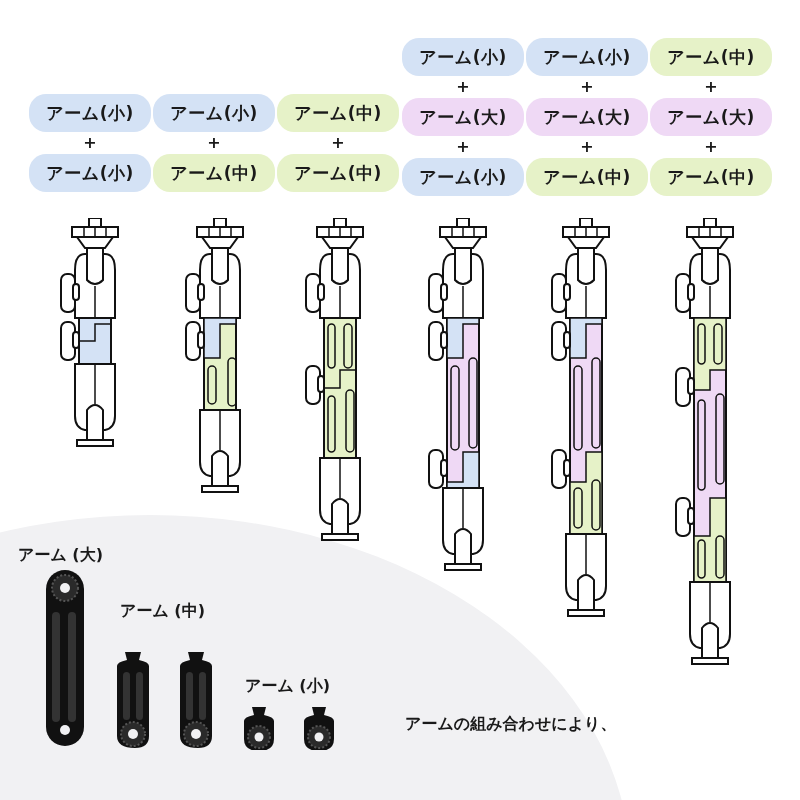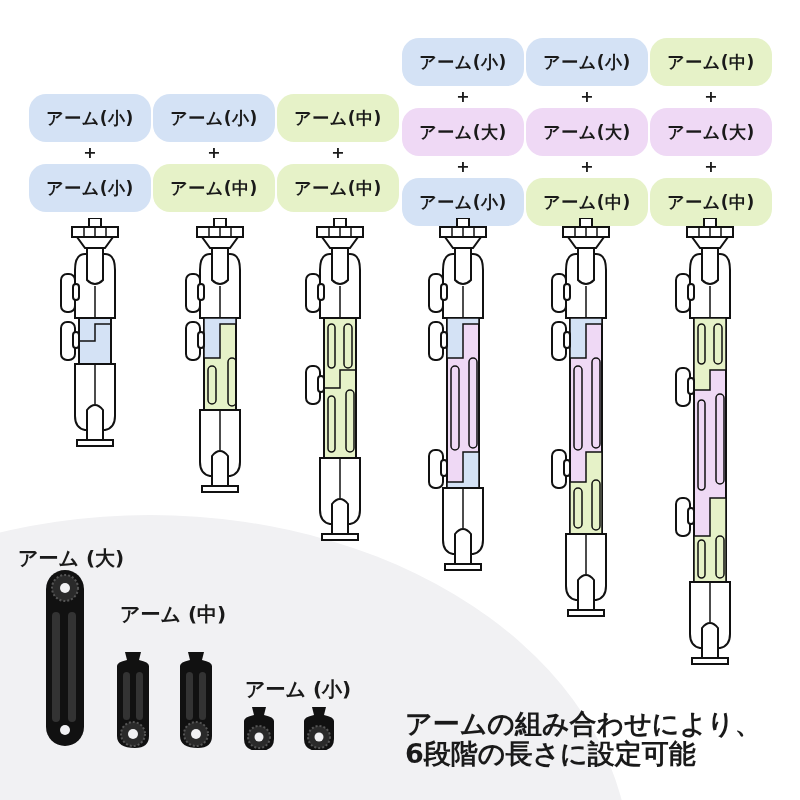--- a/index.html
+++ b/index.html
@@ -1,23 +1,23 @@
 <!DOCTYPE html>
 <html><head>
 <meta charset="utf-8">
 <style>
   html,body{margin:0;padding:0;background:#fff;}
   body{width:800px;height:800px;position:relative;overflow:hidden;font-family:"DejaVu Sans","Liberation Sans",sans-serif;color:#1a1a1a;}
   .bg-circle{position:absolute;left:-330px;top:515px;width:960px;height:700px;border-radius:50%;background:#f1f1f3;}
   .col{position:absolute;width:122px;display:flex;flex-direction:column;align-items:center;}
-  .pill{width:122px;height:48px;border-radius:17px;display:flex;align-items:center;justify-content:center;font-weight:bold;font-size:17px;letter-spacing:0.5px;}
+  .pill{width:122px;height:38px;border-radius:17px;display:flex;align-items:center;justify-content:center;font-weight:bold;font-size:17px;letter-spacing:0.5px;}
   .plus{height:22px;line-height:22px;font-weight:bold;font-size:16px;}
   .diag{position:absolute;}
-  .label{position:absolute;font-weight:bold;font-size:20px;}
-  .caption{position:absolute;left:405px;top:709px;font-weight:bold;font-size:27px;line-height:30px;}
+  .label{position:absolute;font-weight:bold;font-size:16px;}
+  .caption{position:absolute;left:405px;top:709px;font-weight:bold;font-size:16px;line-height:30px;}
   svg .ol{fill:#fff;stroke:#111;stroke-width:2;}
   svg .ln{stroke:#111;stroke-width:1.5;fill:none;}
 </style>
 </head>
 <body>
 
 <div class="bg-circle"></div>
 
 <div class="col" style="left:29px;top:94px;">
   <div class="pill" style="background:#d4e2f5">アーム(小)</div>
@@ -208,14 +208,13 @@
   </g>
   <g transform="translate(262,137)">
     <path d="M10 0 L24 0 L22 8 Q32 10 32 14 L32 32 Q32 44 17 44 Q2 44 2 32 L2 14 Q2 10 12 8 Z" fill="#111"></path>
     <circle cx="17" cy="30" r="11" fill="#2a2a2a" stroke="#555" stroke-width="2" stroke-dasharray="2 2"></circle>
     <circle cx="17" cy="30" r="4.5" fill="#f1f1f3"></circle>
   </g>
 </svg>
 
 <div class="caption">
   <div>アームの組み合わせにより、</div>
-  <div>6段階の長さに設定可能</div>
 </div>
 
 </body></html>

